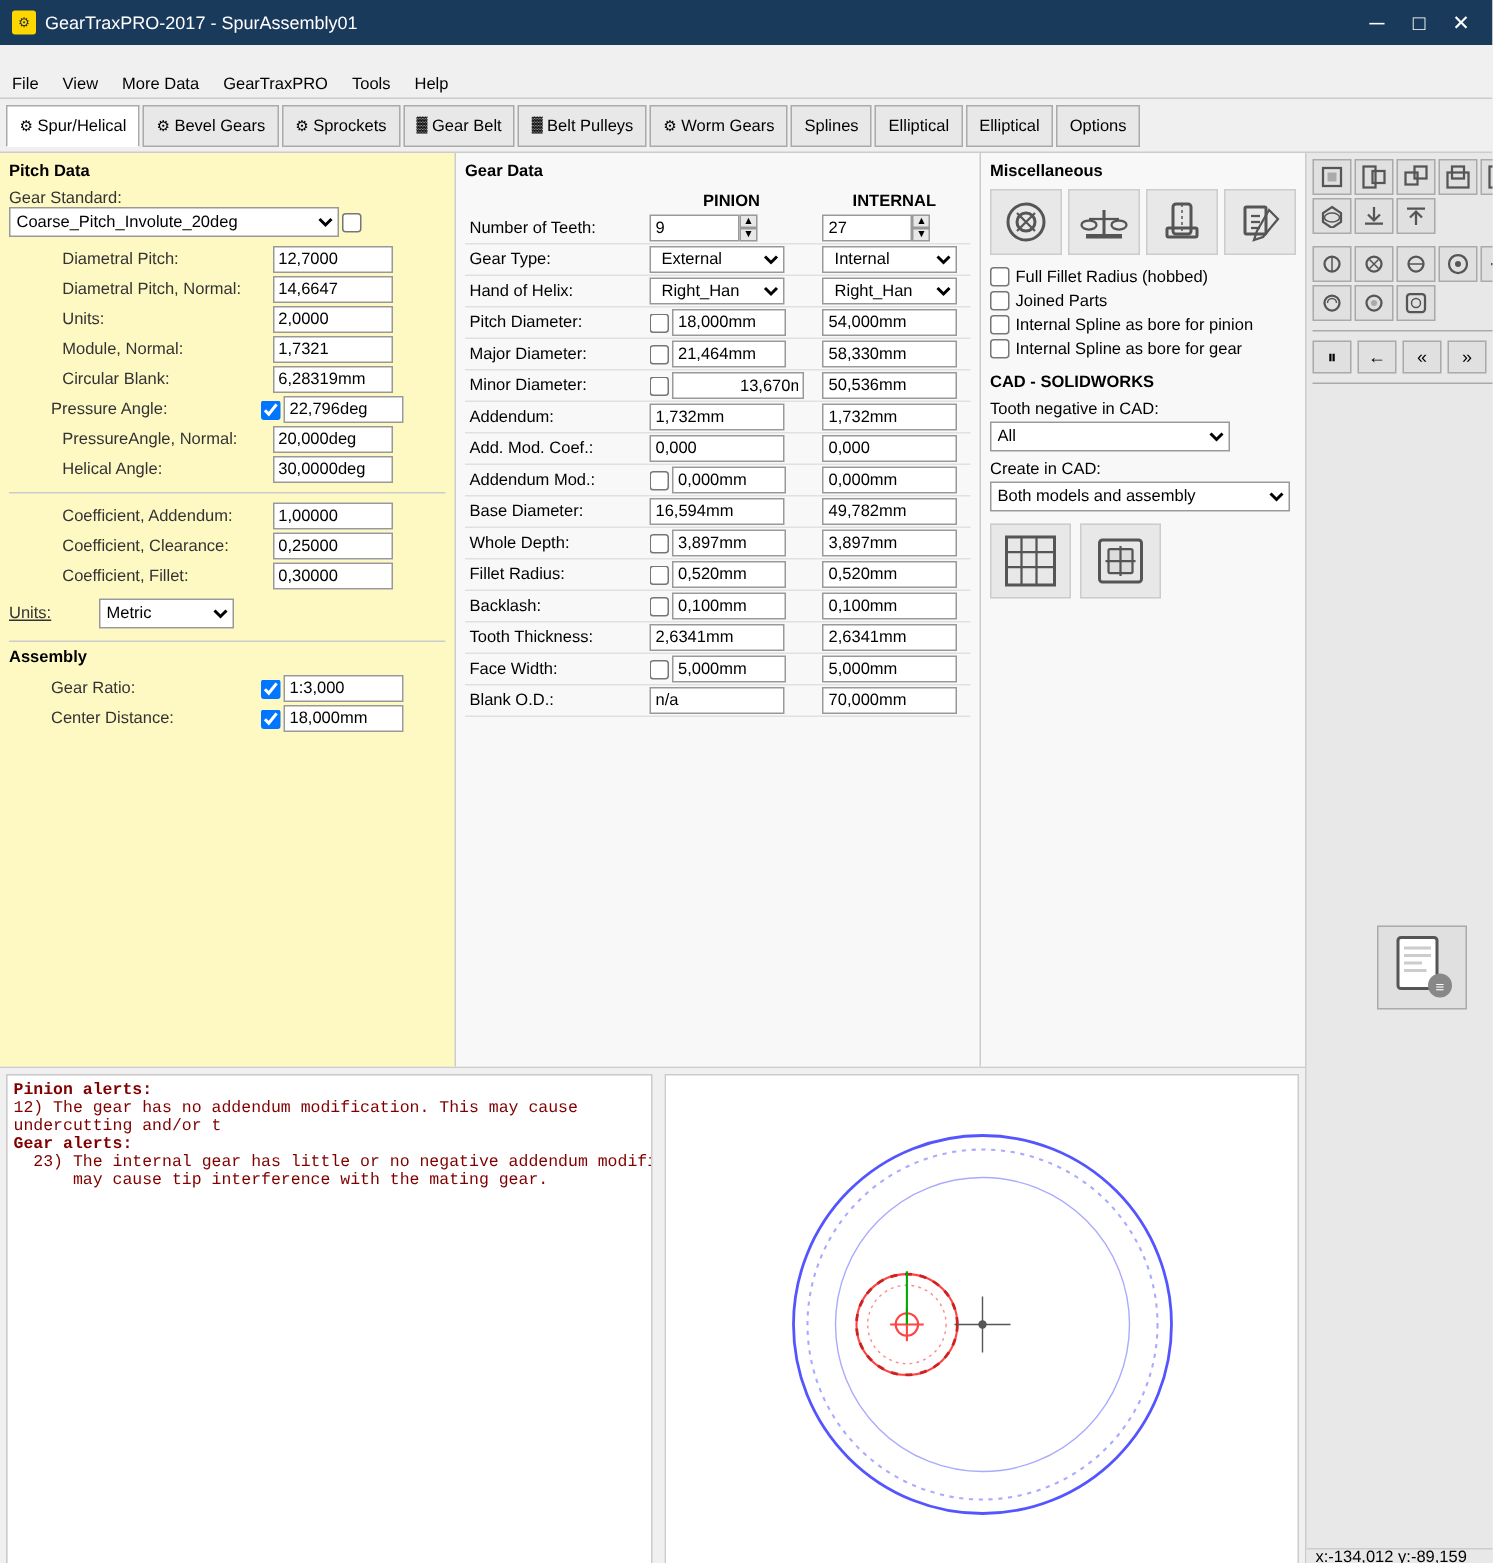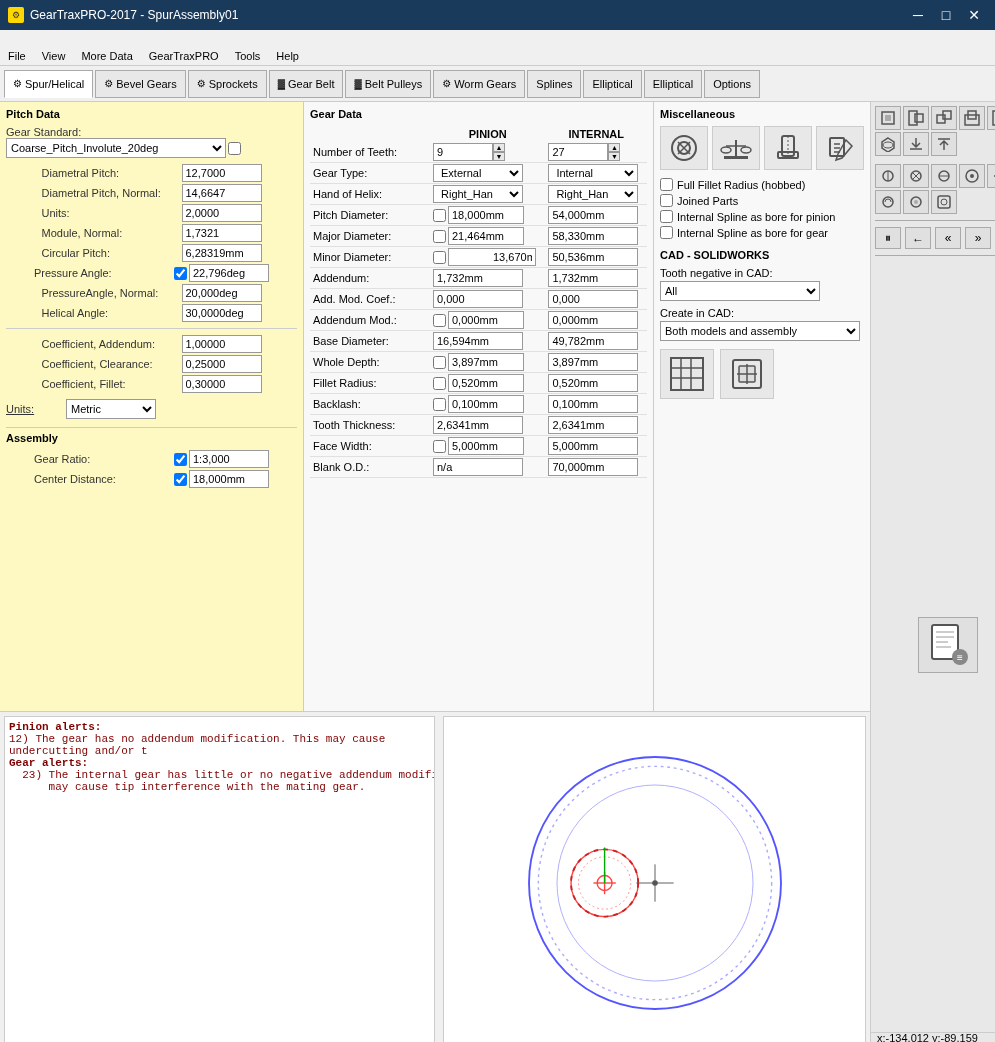--- a/index.html
+++ b/index.html
@@ -180,21 +180,21 @@
         </div>
         <div class="field-row">
           <span class="field-label">Units:</span>
           <input class="field-input w80" type="text" value="2,0000" style="">
         </div>
         <div class="field-row">
           <span class="field-label">Module, Normal:</span>
           <input class="field-input w80" type="text" value="1,7321" style="">
         </div>
         <div class="field-row">
-          <span class="field-label">Circular Pitch:</span>
+          <span class="field-label">Circular Blank:</span>
           <input class="field-input w80" type="text" value="6,28319mm" style="">
         </div>
         <div class="field-row">
           <span class="field-label">Pressure Angle:</span>
           <div style="display:flex;align-items:center;gap:2px;">
             <input type="checkbox" checked="" style="">
             <input class="field-input w80" type="text" value="22,796deg" style="">
           </div>
         </div>
         <div class="field-row">

